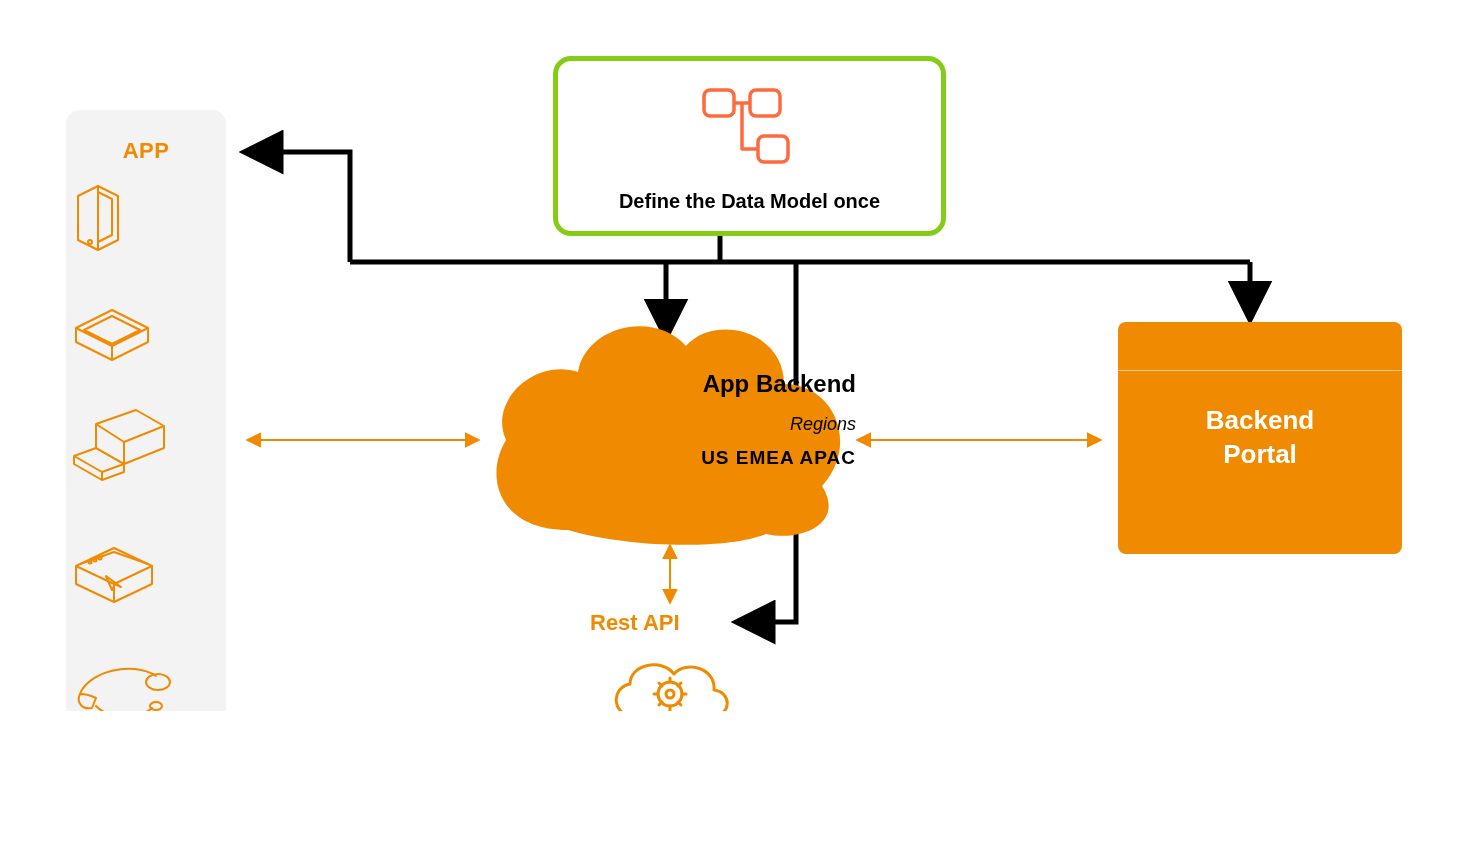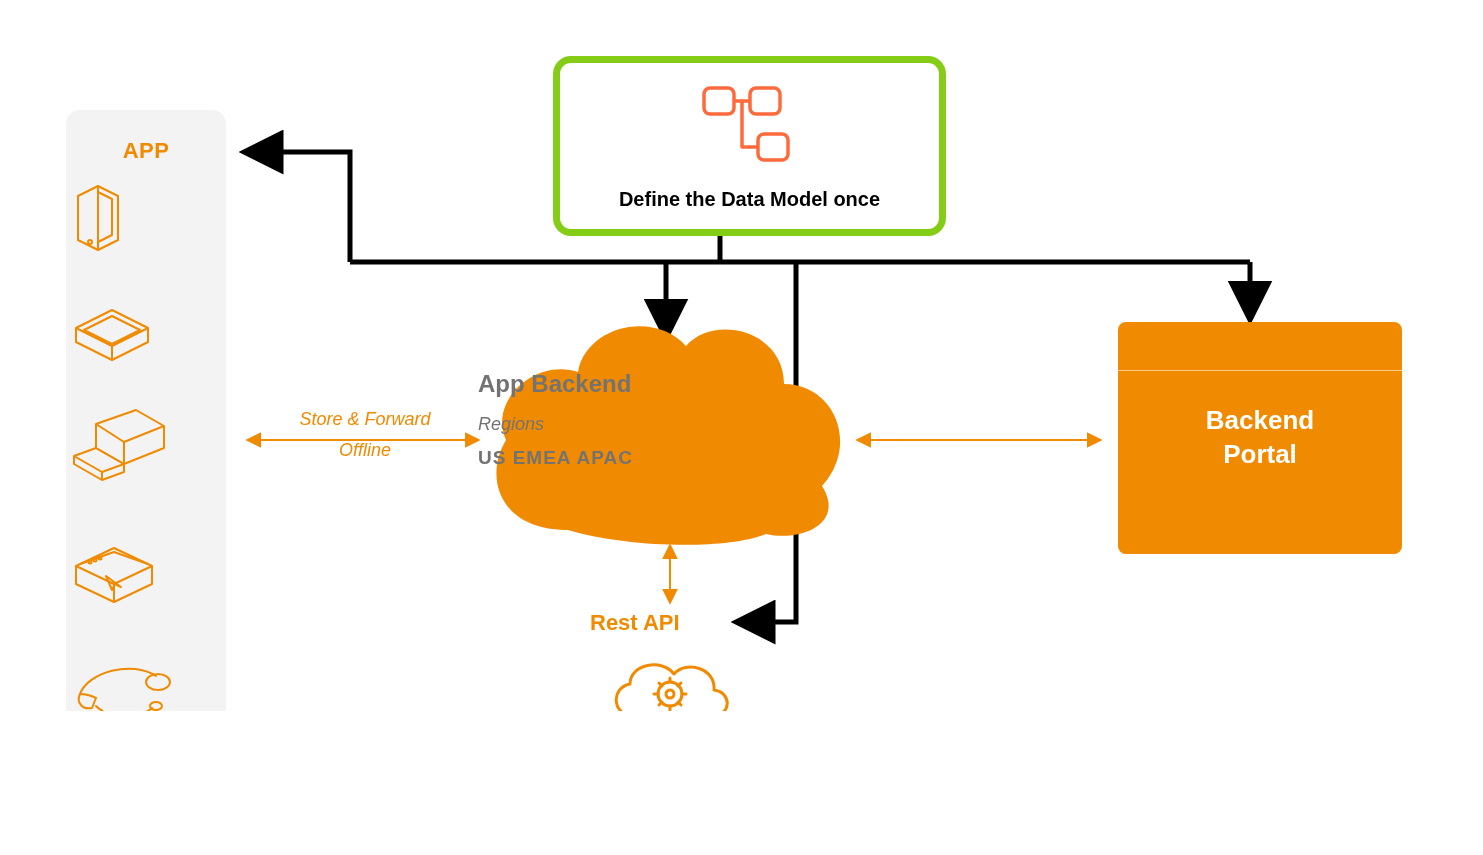--- a/index.html
+++ b/index.html
@@ -7,28 +7,28 @@
 
   
   .app-panel{position:absolute;left:66px;top:110px;width:160px;height:644px;
     background:#f3f3f3;border-radius:14px}
   .app-title{position:absolute;left:0;right:0;top:28px;text-align:center;
     color:#f08a00;font-weight:700;font-size:22px;letter-spacing:.5px}
   .device{position:absolute;left:0;right:0;text-align:center}
 
   
   .data-box{position:absolute;left:553px;top:56px;width:393px;height:180px;
-    border:7px solid #84cc16;border-radius:18px;box-sizing:border-box;
+    border:5px solid #84cc16;border-radius:18px;box-sizing:border-box;
     display:flex;flex-direction:column;align-items:center;justify-content:flex-end;padding-bottom:18px}
   .data-box .label{font-weight:700;font-size:20px;color:#000}
   .data-icon{margin-top:18px;margin-bottom:16px}
 
   
   .cloud-wrap{position:absolute;left:478px;top:280px;width:378px;height:266px}
-  .cloud-text{position:absolute;left:478px;top:370px;width:378px;text-align:left;color:#737373}
+  .cloud-text{position:absolute;left:478px;top:370px;width:378px;text-align:right;color:#000000}
   .cloud-title{font-weight:700;font-size:24px}
   .cloud-sub{font-style:italic;font-size:18px;margin-top:16px}
   .cloud-regions{font-weight:700;font-size:19px;margin-top:12px;letter-spacing:1px}
 
   
   .portal{position:absolute;left:1118px;top:322px;width:284px;height:232px;
     background:#f08a00;border-radius:8px;display:flex;align-items:center;justify-content:center;
     flex-direction:column;color:#fff;font-weight:700;font-size:26px;line-height:1.3}
   .portal-top{position:absolute;left:0;right:0;top:48px;height:1px;background:rgba(255,255,255,.55)}
 
@@ -180,24 +180,20 @@
     <div class="cloud-sub">Regions</div>
     <div class="cloud-regions">US  EMEA  APAC</div>
   </div>
 
   <div class="portal">
     <div class="portal-top"></div>
     <span>Backend</span>
     <span>Portal</span>
   </div>
 
-  <div class="cap left">
-    <div>Store &amp; Forward</div>
-    <div>Offline</div>
-  </div>
 
   <div class="rest">Rest API</div>
   <div class="api-icon">
     <svg width="140" height="110" viewBox="0 0 140 110">
       <g fill="none" stroke="#f08a00" stroke-width="3" stroke-linejoin="round" stroke-linecap="round">
 
         <path d="M34 66 C 12 66, 10 38, 30 34 C 30 14, 62 8, 74 24 C 86 10, 116 18, 114 40 C 132 42, 132 66, 112 66"></path>
 
         <circle cx="70" cy="44" r="12"></circle>
         <circle cx="70" cy="44" r="4"></circle>

